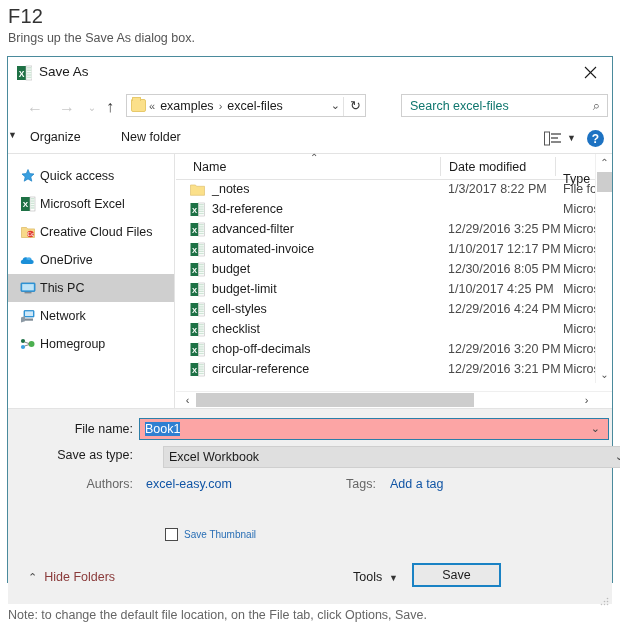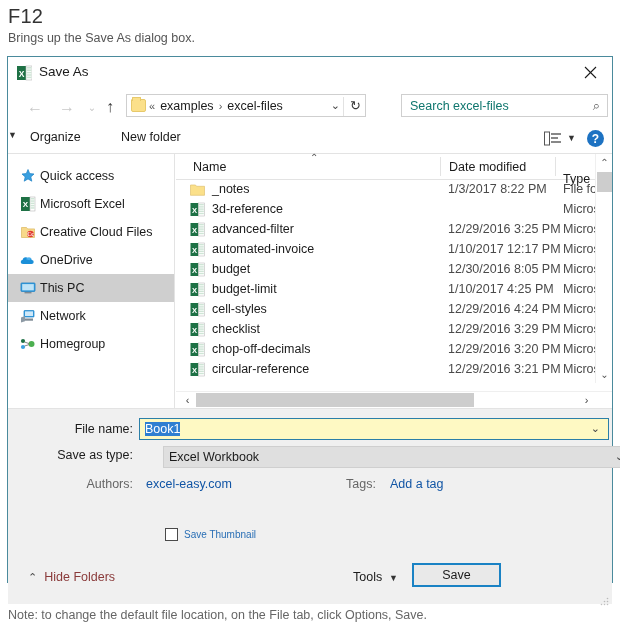--- a/index.html
+++ b/index.html
@@ -245,21 +245,21 @@
   .lbl-authors  { left: 40px; top: 68px; width: 85px; color:#666; }
   .lbl-tags     { left: 318px; top: 68px; width: 50px; color:#666; }
 
   .combo {
     position:absolute; height: 22px;
     border: 1px solid #d0d0d0;
     display:flex; align-items:center;
   }
   .combo-filename {
     left: 131px; top: 9px; width: 470px;
-    background: #fef9c3; border: 1px solid #2b7fa8;
+    background: #fca5a5; border: 1px solid #2b7fa8;
   }
   .combo-savetype {
     left: 131px; top: 37px; width: 470px;
     background: #dfdfdf; border: 1px solid #cfcfcf; margin-left: 24px;
   }
   .combo .cval { margin-left: 5px; font-size: 12.5px; color: #1b1b1b; }
   .combo .cval.sel { background:#2f7fd1; color:#ffffff; }
   .combo .ccaret { position:absolute; right: 8px; top: 3px; font-size: 11px; color:#444; }
 
   .link { font-size:12.5px; color:#1155a5; }
@@ -604,21 +604,20 @@
               <rect x="8.5" y="1" width="5.8" height="13" fill="#ffffff" stroke="#bdbdbd" stroke-width="0.6"></rect>
               <rect x="9" y="2" width="4.8" height="1.4" fill="#cfe5d6"></rect>
               <rect x="9" y="4.2" width="4.8" height="1.4" fill="#cfe5d6"></rect>
               <rect x="9" y="6.4" width="4.8" height="1.4" fill="#cfe5d6"></rect>
               <rect x="9" y="8.6" width="4.8" height="1.4" fill="#cfe5d6"></rect>
               <rect x="9" y="10.8" width="4.8" height="1.4" fill="#cfe5d6"></rect>
               <text x="4.5" y="10.8" font-size="7.6" font-family="Liberation Sans, sans-serif" fill="#ffffff" text-anchor="middle" font-weight="bold">X</text>
             </svg>
           </span>
           <span class="fname">checklist</span>
-          <span class="fdate">12/29/2016 3:29 PM</span>
           <span class="ftype">Micros</span>
         </div>
 
         <div class="frow">
           <span class="ficon">
             <svg width="15" height="16" viewBox="0 0 15 16">
               <rect x="0.5" y="1" width="8" height="13" fill="#1e7145"></rect>
               <rect x="8.5" y="1" width="5.8" height="13" fill="#ffffff" stroke="#bdbdbd" stroke-width="0.6"></rect>
               <rect x="9" y="2" width="4.8" height="1.4" fill="#cfe5d6"></rect>
               <rect x="9" y="4.2" width="4.8" height="1.4" fill="#cfe5d6"></rect>

